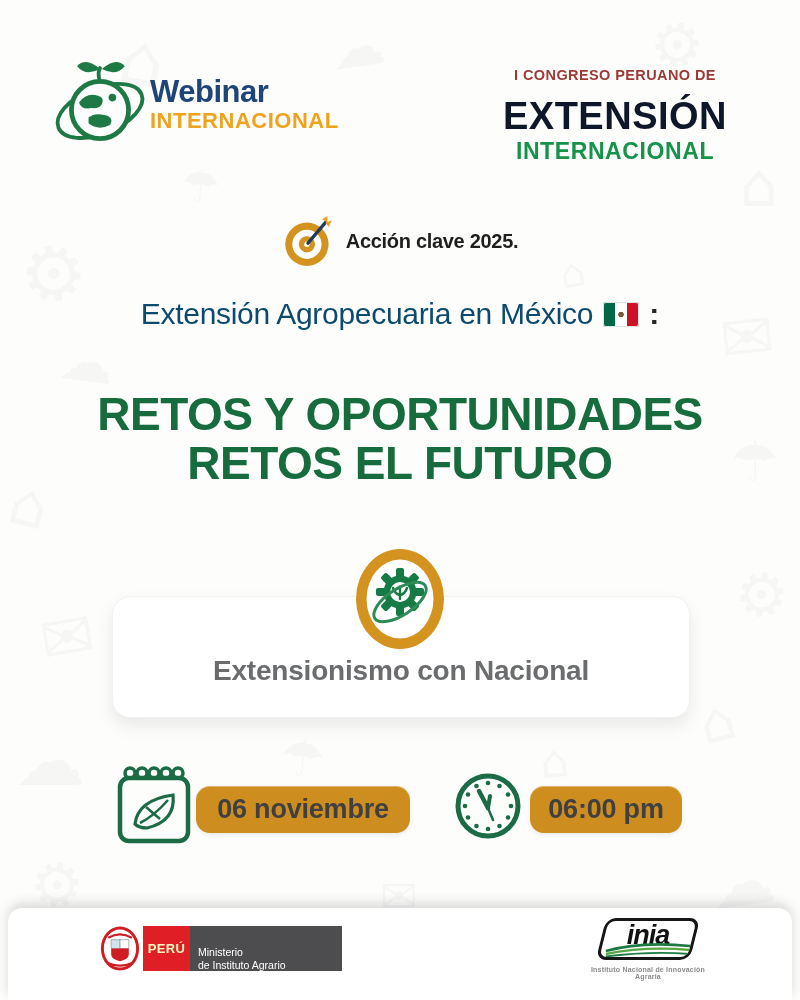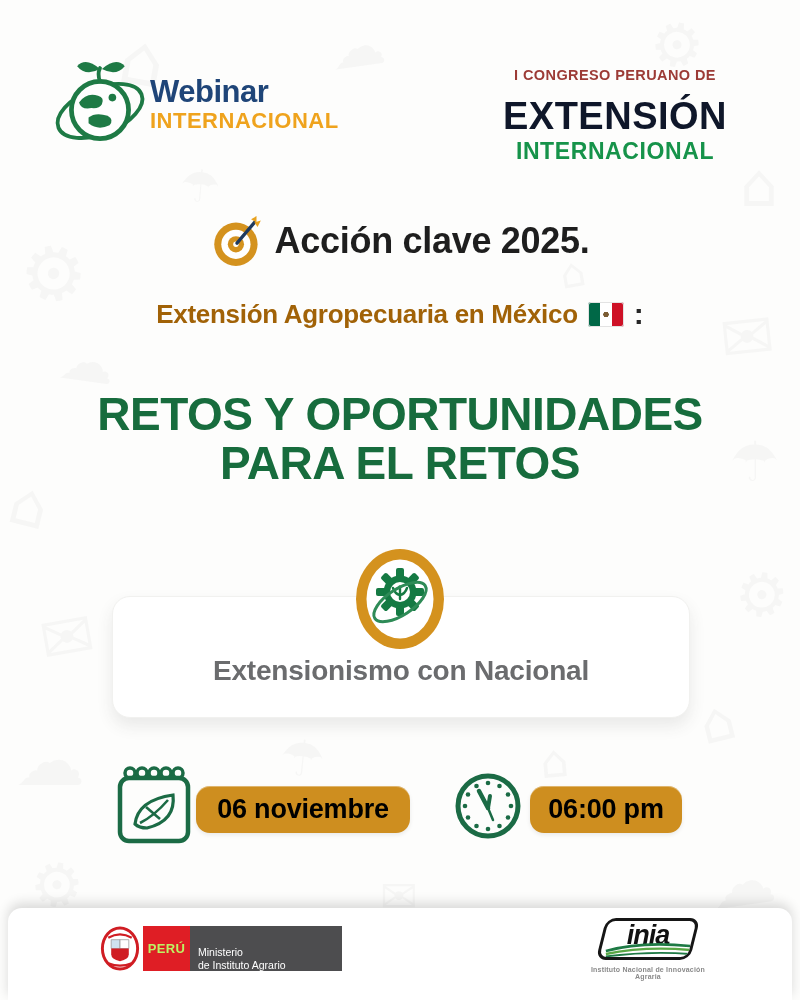--- a/index.html
+++ b/index.html
@@ -25,24 +25,24 @@
   .brand-subname { font-size: 22px; font-weight: 800; color: #efa31d; letter-spacing: .5px; margin-top: 3px; }
 
   .congress { right: 55px; top: 68px; width: 260px; text-align: center; line-height: 1; }
   .congress-kicker { font-size: 14.5px; font-weight: 700; color: #9c3b36; letter-spacing: .4px; }
   .congress-title { font-size: 38px; font-weight: 800; color: #0f172a; letter-spacing: .5px; margin-top: 14px; }
   .congress-subtitle { font-size: 23px; font-weight: 800; color: #16934a; letter-spacing: .6px; margin-top: 5px; }
 
   
   .kicker-row { left: 0; top: 215px; width: 800px; display: flex; justify-content: center; align-items: center; gap: 12px; }
   .kicker-row svg { width: 52px; height: 52px; }
-  .kicker-text { font-size: 36px; font-weight: 800; color: #1e1e1e; letter-spacing: -.3px; }
+  .kicker-text { font-size: 20px; font-weight: 800; color: #1e1e1e; letter-spacing: -.3px; }
 
   .subtitle-row { left: 0; top: 297px; width: 800px; display: flex; justify-content: center; align-items: center; gap: 10px; }
-  .subtitle-text { font-size: 26px; font-weight: 700; color: #a16207; letter-spacing: -.3px; }
+  .subtitle-text { font-size: 30px; font-weight: 400; color: #0c4a6e; letter-spacing: -.3px; }
   .mx-flag {
     display: inline-block; width: 36px; height: 25px; border-radius: 3px;
     background:
       radial-gradient(circle at 50% 50%, #7a5c33 0 2.5px, rgba(0,0,0,0) 3px),
       linear-gradient(90deg, #006847 0 33%, #ffffff 33% 66%, #ce1126 66% 100%);
     box-shadow: 0 0 0 1px #e3e3e3 inset;
   }
   .subtitle-colon { font-size: 30px; font-weight: 700; color: #262626; }
 
   .hero-title { left: 0; top: 390px; width: 800px; text-align: center; line-height: 1.06;
@@ -57,37 +57,37 @@
   }
   .program-label { font-size: 28px; font-weight: 800; color: #6b6c6e; letter-spacing: -.2px; }
   .program-badge { left: 354px; top: 547px; width: 92px; height: 104px; z-index: 2; }
   .program-badge svg { width: 92px; height: 104px; }
 
   
   .cal-icon { left: 116px; top: 764px; } .cal-icon svg { width: 76px; height: 82px; }
   .clock-icon { left: 452px; top: 770px; } .clock-icon svg { width: 72px; height: 72px; }
   .pill {
     position: absolute; height: 47px; border-radius: 14px; background: #ce8e1f;
-    color: #000000; font-weight: 800; font-size: 27px; letter-spacing: -.2px;
+    color: #404040; font-weight: 800; font-size: 27px; letter-spacing: -.2px;
     display: flex; align-items: center; justify-content: center;
     box-shadow: 0 1px 0 rgba(255,255,255,.35) inset, 0 2px 4px rgba(0,0,0,.08);
   }
   .pill-date { left: 196px; top: 786px; width: 214px; }
   .pill-time { left: 530px; top: 786px; width: 152px; }
 
   
   .footer-panel {
     left: 8px; top: 908px; width: 784px; height: 92px;
     background: #ffffff; border-radius: 14px 14px 0 0;
     box-shadow: 0 -5px 12px rgba(0,0,0,.14);
   }
   .peru-group { position: absolute; left: 92px; top: 18px; display: flex; align-items: stretch; height: 45px; }
   .peru-emblem svg { width: 40px; height: 45px; }
   .peru-red-box { width: 47px; background: #df1e25; display: flex; align-items: center; justify-content: center; margin-left: 3px; }
-  .peru-red-box .peru-label { color: #bef264; font-size: 13px; font-weight: 700; letter-spacing: .3px; }
+  .peru-red-box .peru-label { color: #fef9c3; font-size: 13px; font-weight: 700; letter-spacing: .3px; }
   .ministry-box { width: 152px; background: #4d4d4f; color: #ffffff; padding: 20px 8px; line-height: 1.25; }
   .ministry-box div { font-size: 10.5px; font-weight: 400; }
 
   .inia-group { position: absolute; left: 570px; top: 10px; width: 140px; text-align: center; }
   .inia-box {
     width: 94px; height: 42px; margin: 0 auto; background: #ffffff;
     border: 3px solid #161616; border-radius: 10px; transform: skewX(-14deg);
     position: relative; overflow: hidden;
   }
   .inia-inner { transform: skewX(14deg); position: absolute; inset: 0; }
@@ -159,21 +159,21 @@
   </div>
 
   <div class="layer subtitle-row">
     <span class="subtitle-text">Extensión Agropecuaria en México</span>
     <span class="mx-flag"></span>
     <span class="subtitle-colon">:</span>
   </div>
 
   <div class="layer hero-title">
     <div>RETOS Y OPORTUNIDADES</div>
-    <div>PARA EL RETOS</div>
+    <div>RETOS EL FUTURO</div>
   </div>
 
   <div class="layer program-card">
     <div class="program-label">Extensionismo con Nacional</div>
   </div>
   <div class="layer program-badge">
     <svg viewBox="0 0 92 104">
       <ellipse cx="46" cy="52" rx="44" ry="50" fill="#d4921e"></ellipse>
       <ellipse cx="46" cy="52" rx="33.5" ry="39.5" fill="#ffffff"></ellipse>
       <g fill="#157a43">

